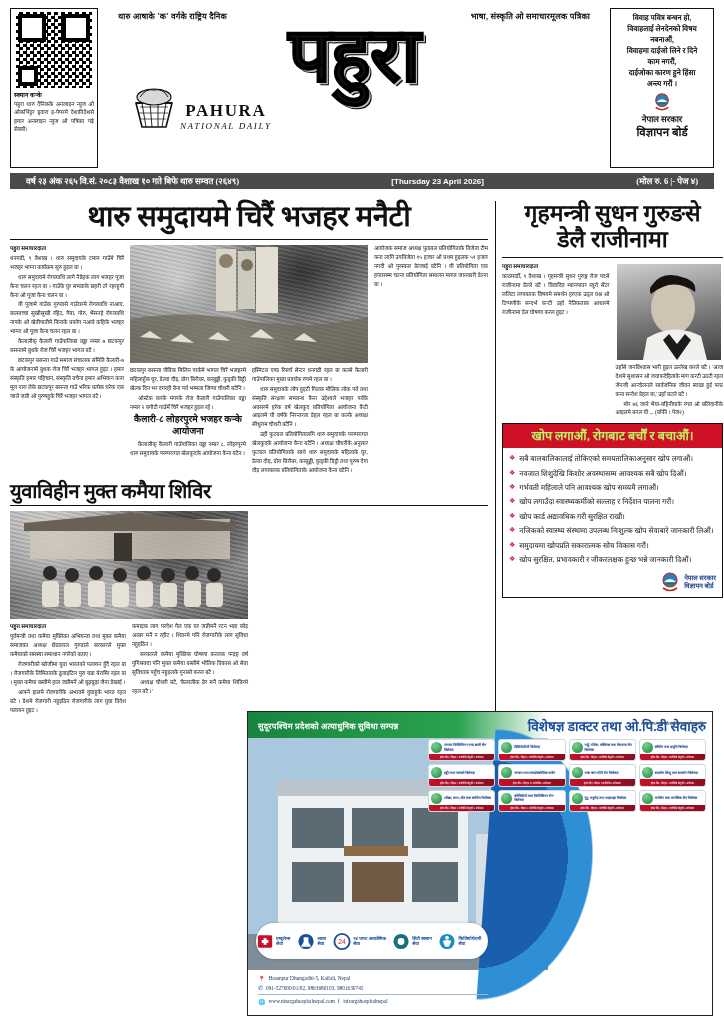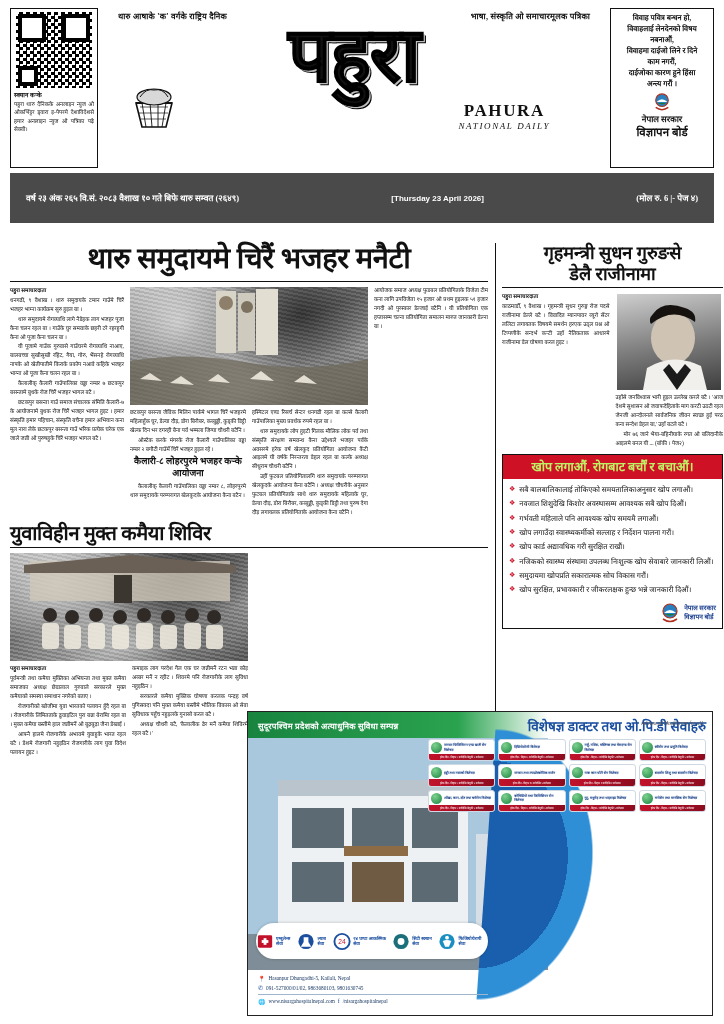--- a/index.html
+++ b/index.html
@@ -32,52 +32,52 @@
   .mast-center { flex: 1; display: flex; flex-direction: column; align-items: center; position: relative; }
   .tagline-row { display: flex; justify-content: space-between; width: 100%; padding: 2px 14px 0 14px; }
   .tagline { font-size: 8.2px; font-weight: 700; letter-spacing: .2px; }
   .nameplate {
     font-family: "Liberation Serif", serif;
     font-size: 76px; font-weight: 700; line-height: .95;
     letter-spacing: -1px; margin-top: -2px;
     -webkit-text-stroke: 1.5px #000;
     text-shadow: 2px 2px 0 #bdbdbd, 3px 3px 0 #000;
   }
-  .mast-bottom { display:flex; width:100%; justify-content: space-between; align-items: flex-end; padding: 0 24px; margin-top: -6px;}
+  .mast-bottom { display:flex; width:100%; justify-content: flex-start; align-items: flex-end; padding: 0 24px; margin-top: -6px;}
   .basket { width: 52px; height: 46px; position: relative; }
   .basket svg { width:100%; height:100%; }
   .latin-wrap { text-align: center; margin-right: 30px; }
   .latin-name { font-size: 17px; font-weight: 700; letter-spacing: 1.6px; }
   .latin-sub { font-size: 9px; font-style: italic; letter-spacing: 1.6px; font-family:"Liberation Serif",serif; }
 
   .ad-box-top {
     width: 104px; border: 1.6px solid #111; padding: 4px 3px;
     display: flex; flex-direction: column; align-items: center; text-align: center;
   }
   .ad-line { font-size: 7.4px; font-weight: 700; line-height: 1.48; }
   .emblem { width: 18px; height: 20px; margin: 2px 0 1px; }
   .gov1 { font-size: 8.4px; font-weight: 700; }
   .gov2 { font-size: 11.5px; font-weight: 700; }
 
   
   .infobar {
     margin-top: 5px; background: #4a4a4a; color: #fff;
     display: flex; align-items: center; justify-content: space-between;
-    padding: 19px 16px; font-size: 8.6px; font-weight: 700;
+    padding: 2px 16px; font-size: 8.6px; font-weight: 700;
   }
   .infobar .center { font-family: "Liberation Sans", sans-serif; font-size: 8px; }
-  .main-grid { display: flex; gap: 7px; margin-top: 20px; }
+  .main-grid { display: flex; gap: 7px; margin-top: 12px; }
   .left-zone { width: 478px; }
   .right-zone { width: 228px; border-left: 1.2px solid #111; padding-left: 6px; }
 
   .h1-main {
     font-size: 29px; font-weight: 700; text-align: center; line-height: 1.1;
     letter-spacing: -.3px; padding-bottom: 3px;
   }
-  .h1-right { font-size: 18px; font-weight: 700; text-align: center; line-height: 1.15; }
+  .h1-right { font-size: 23px; font-weight: 700; text-align: center; line-height: 1.15; }
   .hr-thin { border-top: 1px solid #111; margin: 3px 0 4px; }
 
   
   .cols { display: flex; gap: 6px; }
   .col { font-size: 5.5px; line-height: 1.62; text-align: justify; }
   .col p { text-indent: 8px; margin-bottom: 1px; }
   .col p.noind { text-indent: 0; }
   .byline { font-weight: 700; font-size: 5.6px; text-indent: 0 !important; }
   .c1 { width: 116px; }
   .c2 { width: 116px; }

